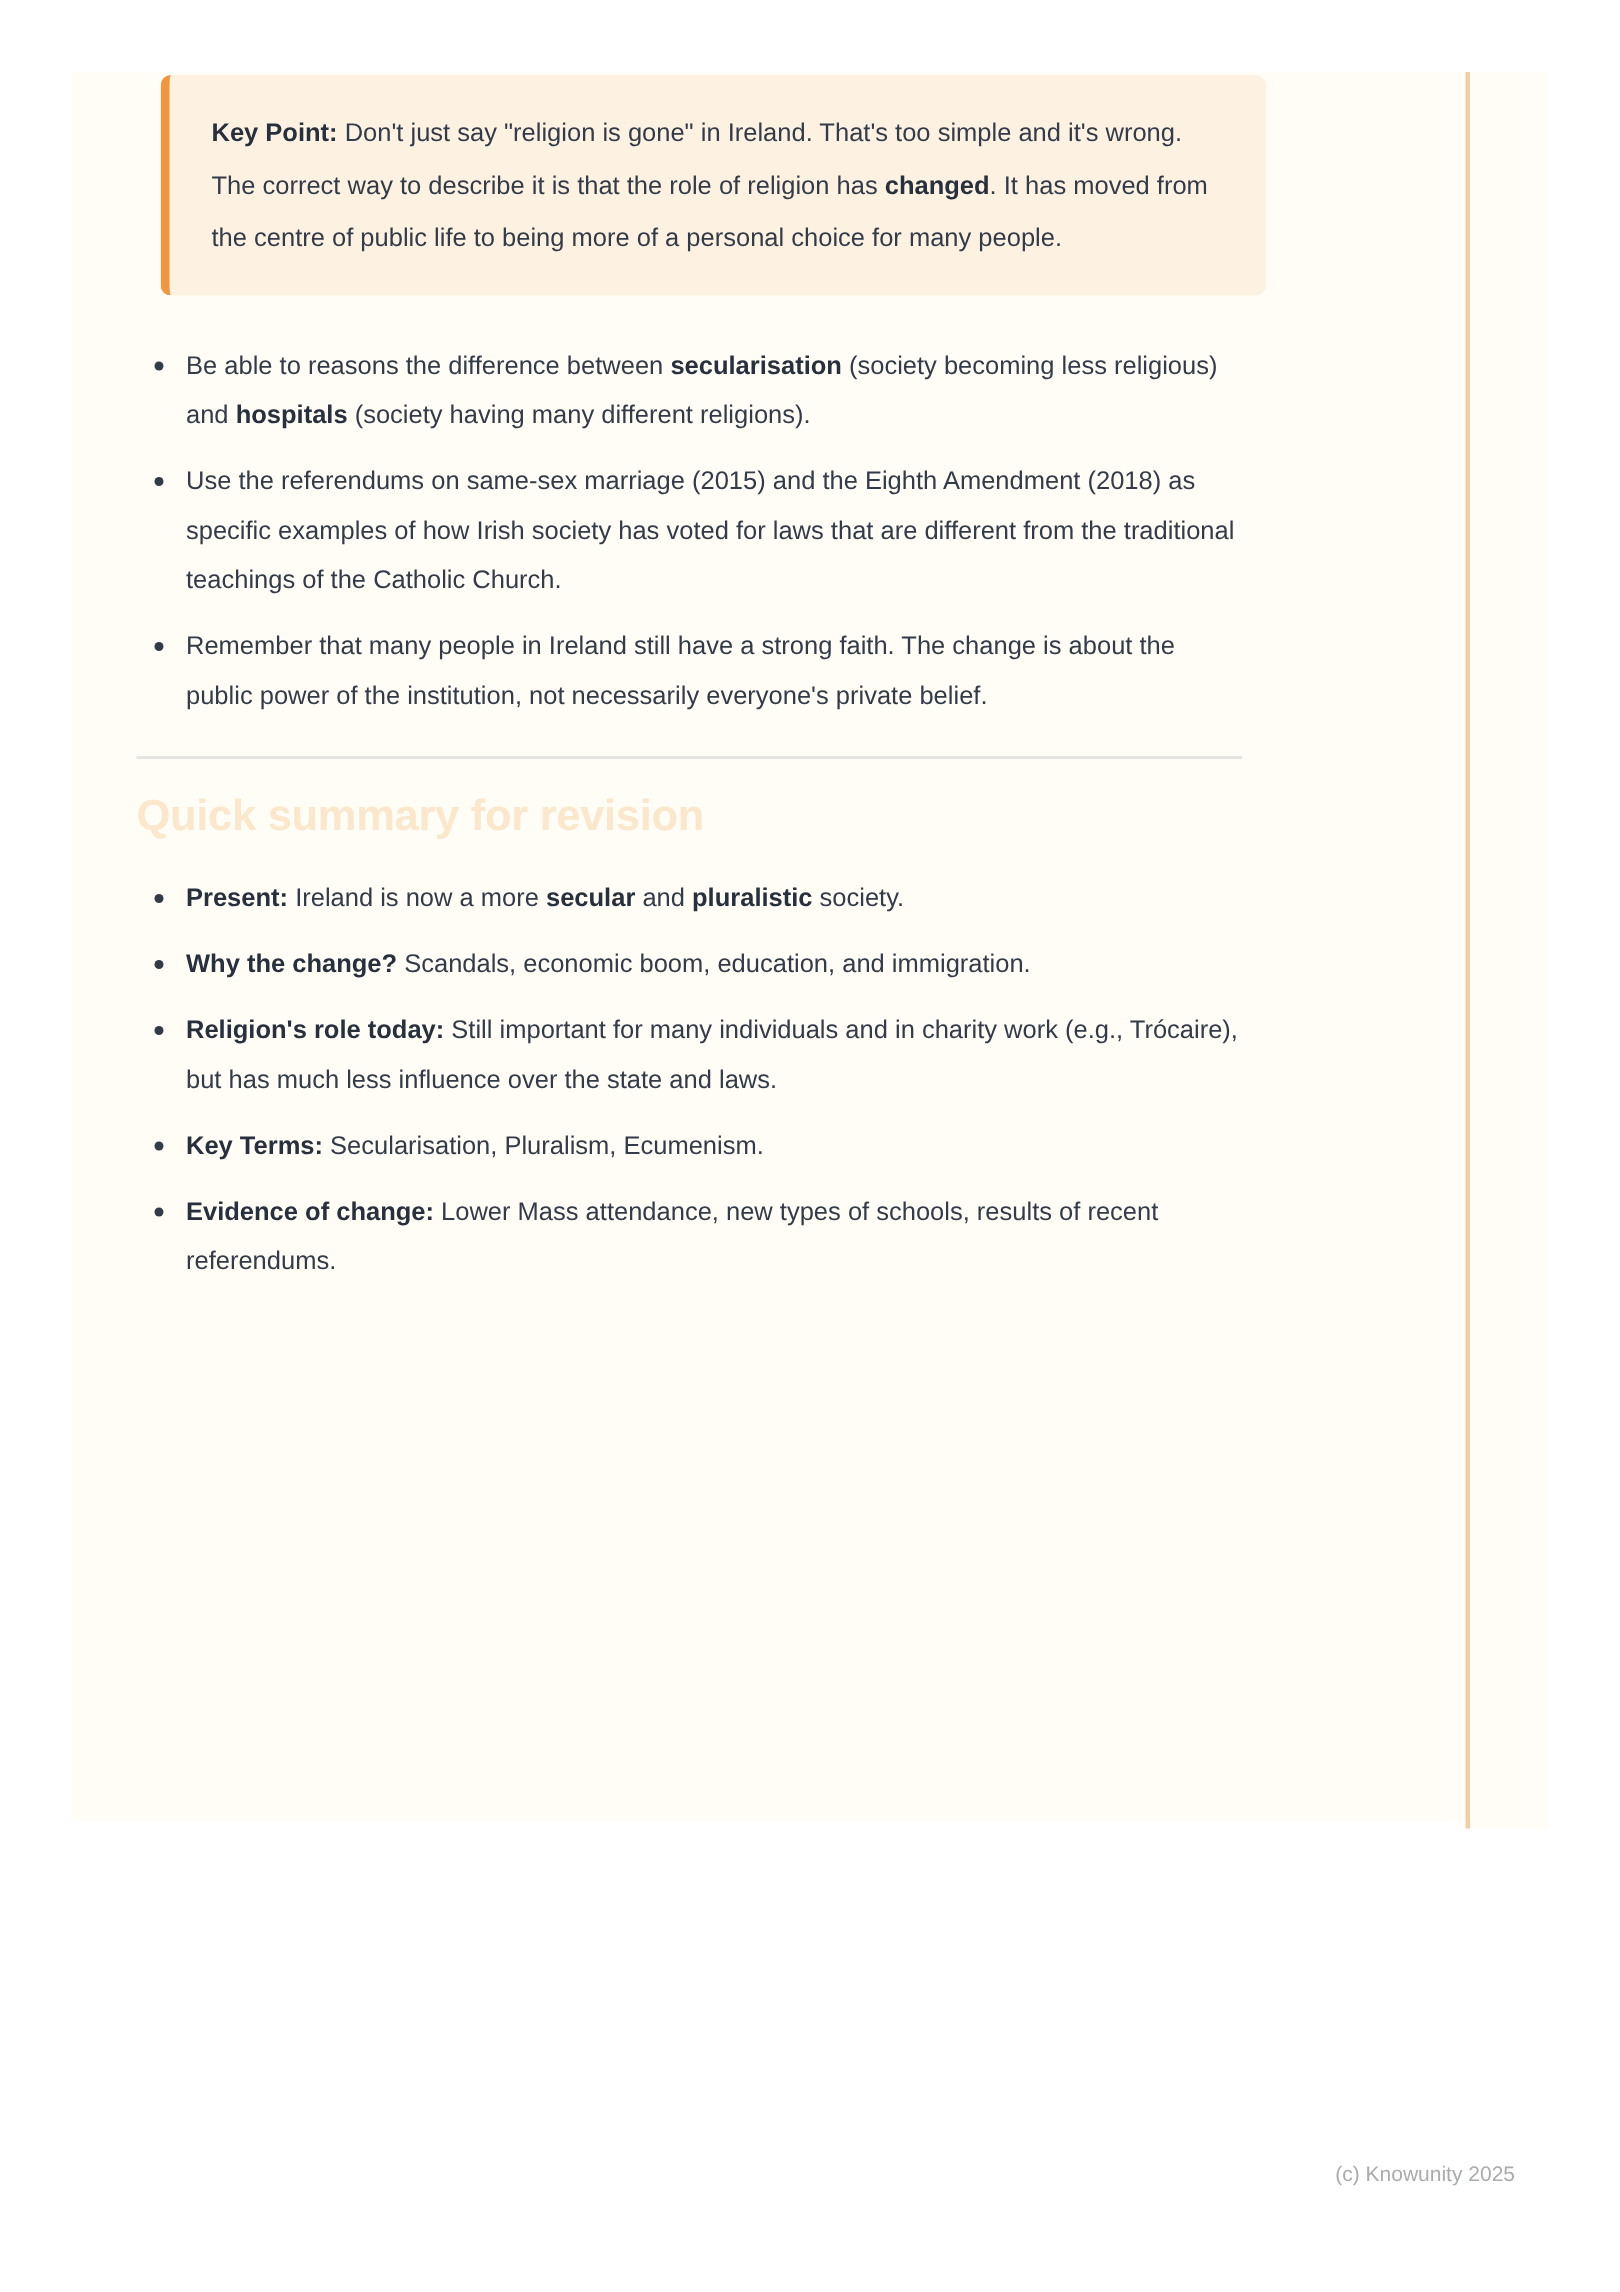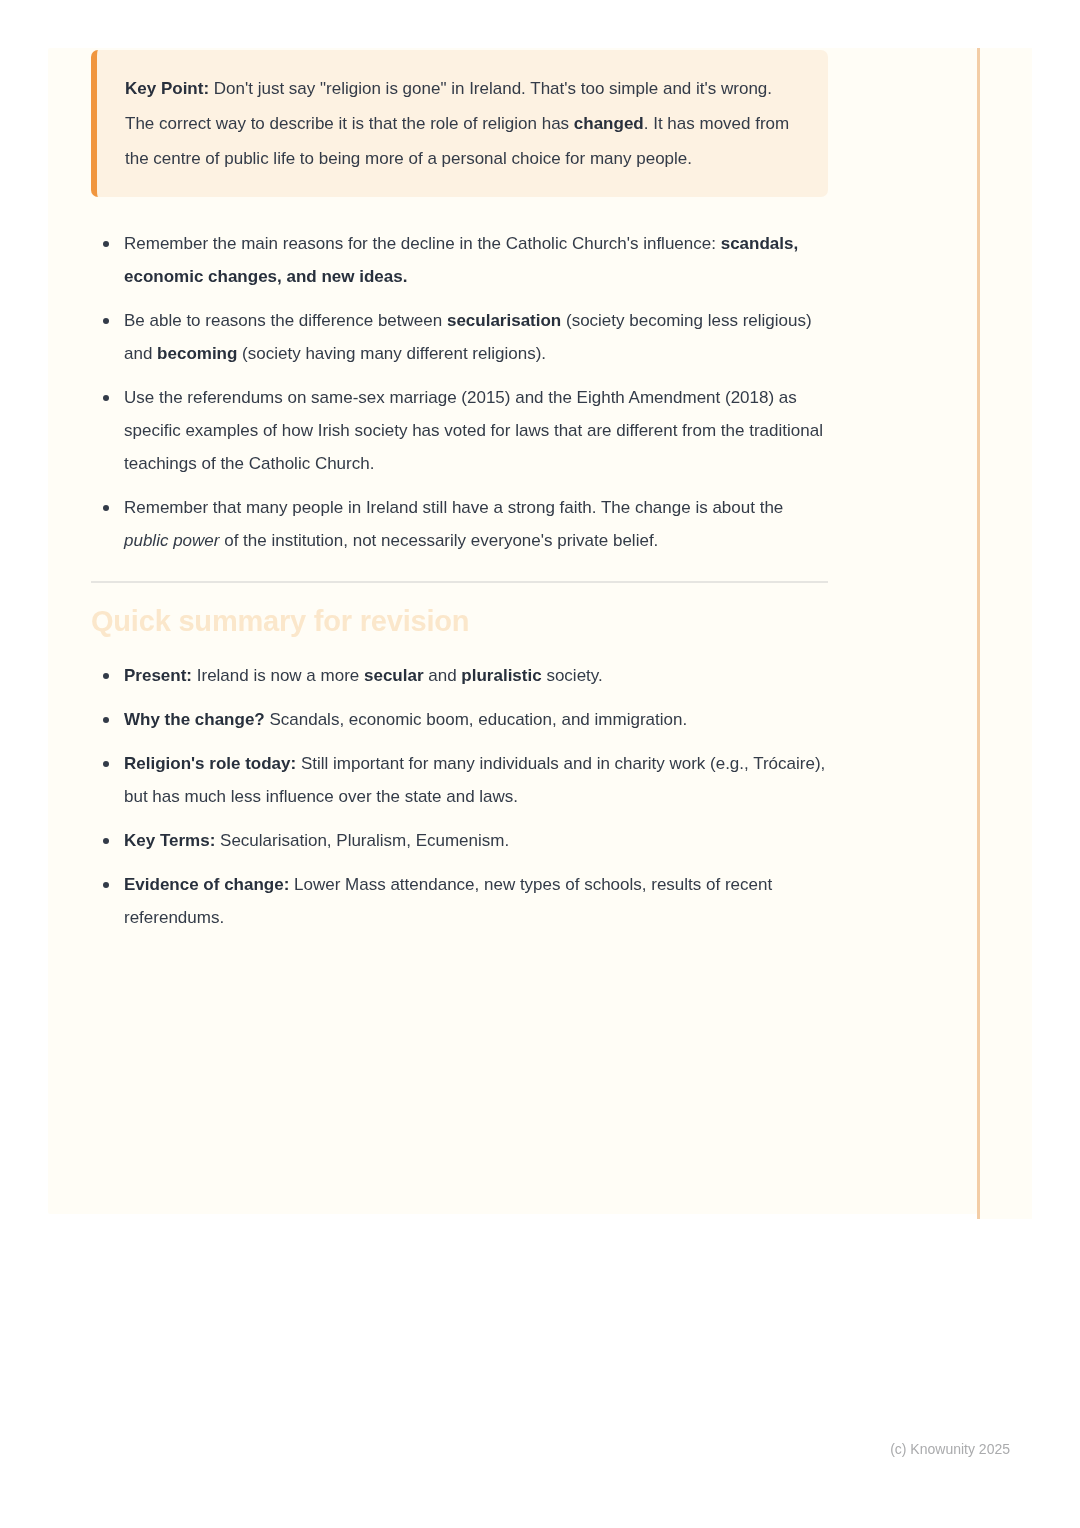--- a/index.html
+++ b/index.html
@@ -38,20 +38,21 @@
     padding: 2px 0 0 43px;
     width: 737px;
   }
   .callout {
     background: var(--callout-bg, #fdf2e2);
     border-left: 6px solid var(--accent, #f0963f);
     border-radius: 7px;
     padding: 21px 30px 21px 28px;
     width: 737px;
     box-sizing: border-box;
+    margin-left: 16px;
   }
   .callout p {
     margin: 0;
     font-size: 17px;
     line-height: 35px;
     color: var(--text, #333b48);
   }
   .bullet-list {
     list-style: none;
     margin: 30px 0 0 0;
@@ -70,21 +71,21 @@
     content: "";
     position: absolute;
     left: 12px;
     top: 13.5px;
     width: 6px;
     height: 6px;
     border-radius: 50%;
     background: var(--text, #333b48);
   }
   .bullet-list li span.b { font-weight: 700; color: var(--text-bold, #28303d); }
-  .bullet-list li span.i { font-style: italic; }
+  .bullet-list li span.i { }
   .callout p span.b { font-weight: 700; color: var(--text-bold, #28303d); }
   .divider {
     border: none;
     border-top: 2px solid var(--divider, #e6e5e1);
     margin: 24px 0 0 0;
     width: 737px;
   }
   .summary-heading {
     margin: 20px 0 0 0;
     font-size: 29px;
@@ -109,22 +110,21 @@
 <div class="canvas">
 
   <div class="page">
     <div class="content">
 
       <div class="callout">
         <p><span class="b">Key Point: </span><span>Don't just say "religion is gone" in Ireland. That's too simple and it's wrong. The correct way to describe it is that the role of religion has </span><span class="b">changed</span><span>. It has moved from the centre of public life to being more of a personal choice for many people.</span></p>
       </div>
 
       <ul class="bullet-list">
-          <li><span>Remember the main reasons for the decline in the Catholic Church's influence: </span><span class="b">scandals, economic changes, and new ideas.</span></li>
-          <li><span>Be able to reasons the difference between </span><span class="b">secularisation</span><span> (society becoming less religious) and </span><span class="b">becoming</span><span> (society having many different religions).</span></li>
+          <li><span>Be able to reasons the difference between </span><span class="b">secularisation</span><span> (society becoming less religious) and </span><span class="b">hospitals</span><span> (society having many different religions).</span></li>
           <li><span>Use the referendums on same-sex marriage (2015) and the Eighth Amendment (2018) as specific examples of how Irish society has voted for laws that are different from the traditional teachings of the Catholic Church.</span></li>
           <li><span>Remember that many people in Ireland still have a strong faith. The change is about the </span><span class="i">public power</span><span> of the institution, not necessarily everyone's private belief.</span></li>
         </ul>
 
       <hr class="divider">
 
       <h2 class="summary-heading">Quick summary for revision</h2>
 
       <ul class="bullet-list summary">
           <li><span class="b">Present:</span><span> Ireland is now a more </span><span class="b">secular</span><span> and </span><span class="b">pluralistic</span><span> society.</span></li>

